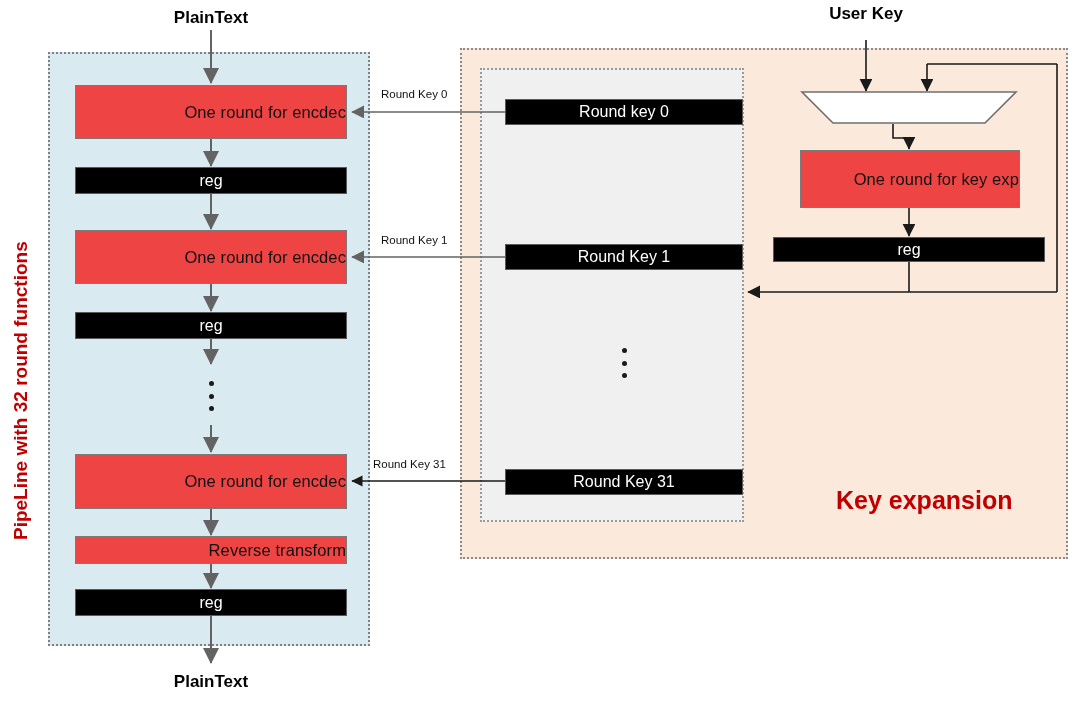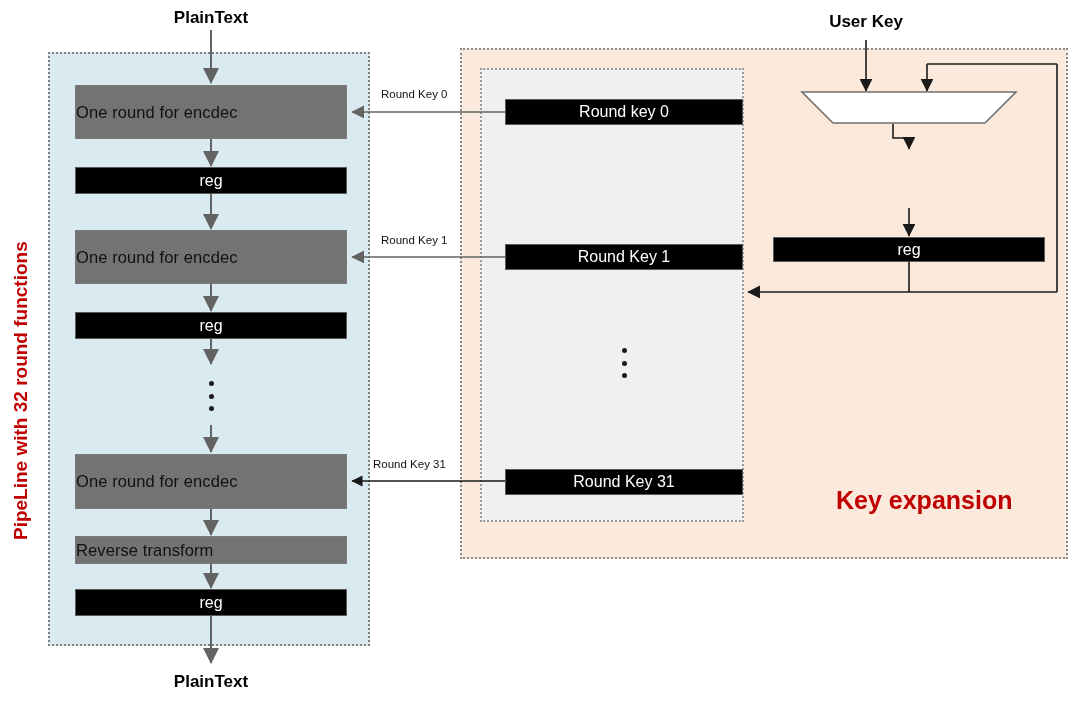--- a/index.html
+++ b/index.html
@@ -33,25 +33,25 @@
     border: 2px dotted #8a8a8a;
   }
   .region-roundkeys {
     left: 480px; top: 68px; width: 264px; height: 454px;
     background: #f0f0f0;
     border: 2px dotted #9a9a9a;
   }
 
   
   .box-white {
-    background: #737373;
+    background: #ef4444;
     border: 1.5px solid #7a7a7a;
     display: flex;
     align-items: center;
-    justify-content: flex-start;
+    justify-content: flex-end;
     font-size: 16.5px;
     color: #111111;
     letter-spacing: .1px;
   }
   .box-black {
     background: #000000;
     border: 1px solid #5a5a5a;
     display: flex;
     align-items: center;
     justify-content: center;
@@ -163,21 +163,21 @@
 
     <line x1="909" y1="262" x2="909" y2="292" stroke="#1a1a1a" stroke-width="1.6"></line>
 
     <polygon points="802,92 1016,92 985,123 833,123" fill="#ffffff" stroke="#6f6f6f" stroke-width="1.6"></polygon>
   </svg>
 
   <div class="abs io-label" style="left:141px; top:8px; width:140px;">PlainText</div>
 
   <div class="abs io-label" style="left:141px; top:672px; width:140px;">PlainText</div>
 
-  <div class="abs io-label" style="left:796px; top:12px; width:140px;">User Key</div>
+  <div class="abs io-label" style="left:796px; top:4px; width:140px;">User Key</div>
 
   <div class="abs red-label vertical-red" style="left:10px; top:540px;">PipeLine with 32 round functions</div>
 
   <div class="abs box-white" style="left:75px; top:85px; width:272px; height:54px;">
     <span>One round for encdec</span>
   </div>
 
   <div class="abs box-black" style="left:75px; top:167px; width:272px; height:27px;">
     <span>reg</span>
   </div>
@@ -225,20 +225,23 @@
       <i></i>
       <i></i>
   </div>
 
   <div class="abs box-black" style="left:505px; top:469px; width:238px; height:26px;">
     <span>Round Key 31</span>
   </div>
 
   <div class="abs" style="left:802px; top:92px; width:214px; height:32px;"></div>
 
+  <div class="abs box-white" style="left:800px; top:150px; width:220px; height:58px;">
+    <span>One round for key exp</span>
+  </div>
 
   <div class="abs box-black" style="left:773px; top:237px; width:272px; height:25px;">
     <span>reg</span>
   </div>
 
   <div class="abs red-label keyexp-title" style="left:836px; top:474px;margin-top:12px;">Key expansion</div>
 
 </div>
 
 </body></html>

